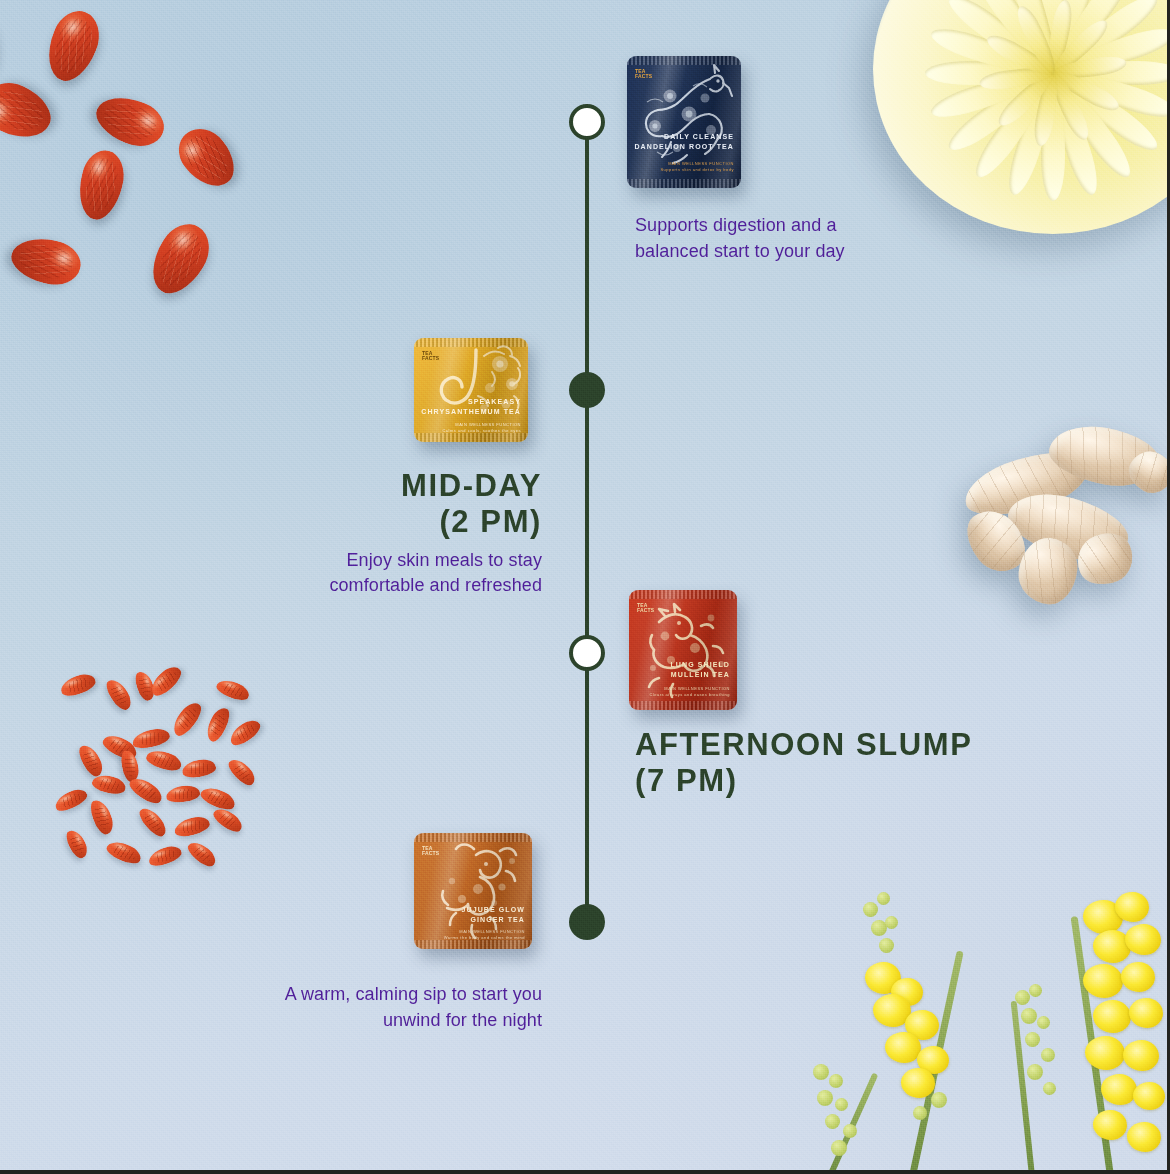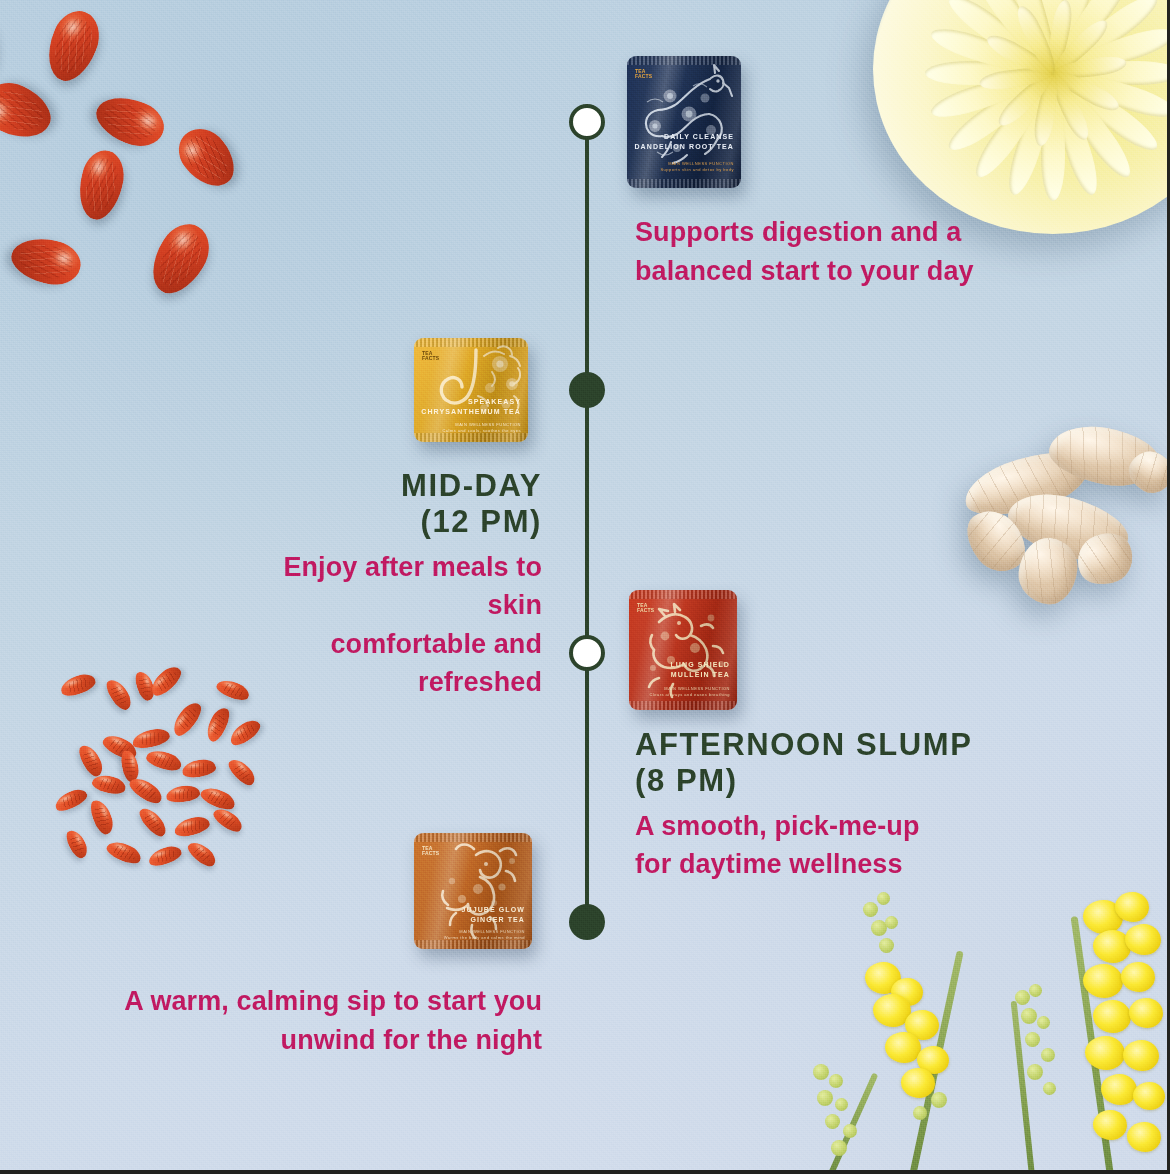--- a/index.html
+++ b/index.html
@@ -257,23 +257,23 @@
   .heading {
     color: #2a4029;
     font-size: 31px;
     font-weight: 700;
     letter-spacing: 1.6px;
     line-height: 1.17;
     white-space: pre-line;
     margin: 0;
   }
   .body {
-    color: #be185d;
-    font-size: 27px;
-    font-weight: 700;
+    color: #4c1d95;
+    font-size: 18px;
+    font-weight: 400;
     letter-spacing: .1px;
     line-height: 1.43;
     white-space: pre-line;
     margin: 7px 0 0 0;
   }
 
   #block-before-breakfast { left: 635px; top: 206px; width: 400px; text-align: left; }
   #block-mid-day          { left: 230px; top: 468px; width: 312px; text-align: right; }
   #block-afternoon-slump  { left: 635px; top: 727px; width: 400px; text-align: left; }
   #block-nighttime        { left: 118px; top: 975px; width: 424px; text-align: right; }
@@ -577,30 +577,28 @@
 Warms the body and calms the mind</div>
   </div>
 
   <div class="block" id="block-before-breakfast">
     <p class="body">Supports digestion and a
 balanced start to your day</p>
   </div>
 
   <div class="block" id="block-mid-day">
     <h2 class="heading">MID-DAY
-(12 PM)</h2>
-    <p class="body">Enjoy after meals to skin
+(2 PM)</h2>
+    <p class="body">Enjoy skin meals to stay
 comfortable and refreshed</p>
   </div>
 
   <div class="block" id="block-afternoon-slump">
     <h2 class="heading">AFTERNOON SLUMP
-(8 PM)</h2>
-    <p class="body">A smooth, pick-me-up
-for daytime wellness</p>
+(7 PM)</h2>
   </div>
 
   <div class="block" id="block-nighttime">
     <p class="body">A warm, calming sip to start you
 unwind for the night</p>
   </div>
 
   <div class="bg-noise"></div>
 </div>
 

